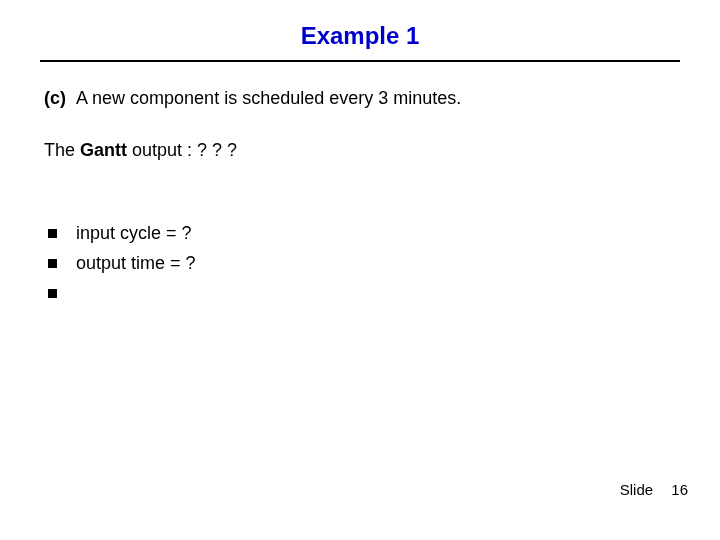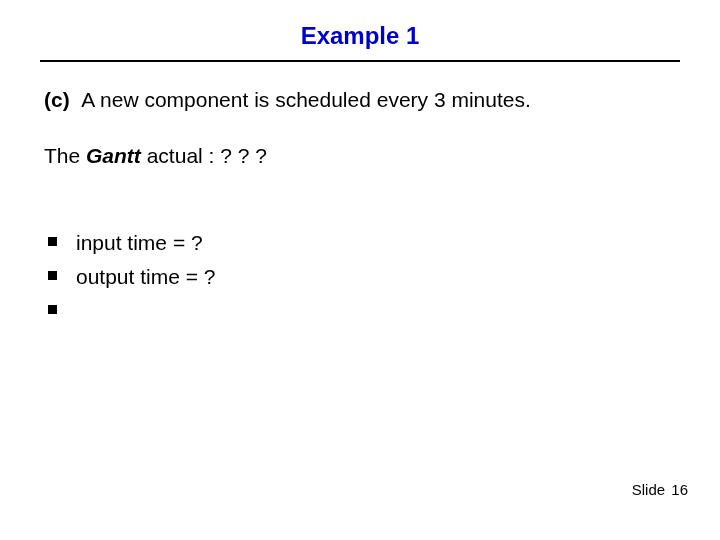--- a/index.html
+++ b/index.html
@@ -26,32 +26,31 @@
     padding-top: 22px;
     padding-bottom: 10px;
   }
   .rule {
     margin: 0 40px;
     border: none;
     border-top: 2px solid #000000;
   }
   .body {
     padding: 20px 44px 0 44px;
-    font-size: 21px;
+    font-size: 18px;
     line-height: 1.35;
   }
   .para-c {
     margin-top: 4px;
     margin-bottom: 28px;
   }
   .para-gantt {
     margin-bottom: 58px;
   }
   .italic {
-    font-style: italic;
   }
   .bold {
     font-weight: bold;
   }
   ul.bullets {
     list-style: none;
     padding: 0;
     margin: 0 0 0 4px;
   }
   ul.bullets li {
@@ -67,39 +66,39 @@
     height: 9px;
     background: #000000;
   }
   .footer {
     position: absolute;
     bottom: 22px;
     right: 32px;
     font-size: 15px;
   }
   .footer .slide-label {
-    margin-right: 2px;
+    margin-right: 14px;
   }
 </style>
 </head>
 <body>
 
 <div class="slide">
   <div class="title">Example 1</div>
   <hr class="rule">
   <div class="body">
     <div class="para-c">
       <span class="bold">(c)</span>
       <span>&nbsp;</span><span>A new component is scheduled every 3 minutes.</span>
     </div>
     <div class="para-gantt">
-      <span>The </span><span class="italic bold">Gantt</span><span> actual :   ? ? ?</span>
+      <span>The </span><span class="italic bold">Gantt</span><span> output :   ? ? ?</span>
     </div>
     <ul class="bullets">
-      <li><span class="sq"></span><span>input time = ?</span></li>
+      <li><span class="sq"></span><span>input cycle = ?</span></li>
       <li><span class="sq"></span><span>output time = ?</span></li>
       <li><span class="sq"></span></li>
       <li><span class="sq"></span></li>
     </ul>
   </div>
   <div class="footer">
     <span class="slide-label">Slide</span>
     <span>16</span>
   </div>
 </div>

